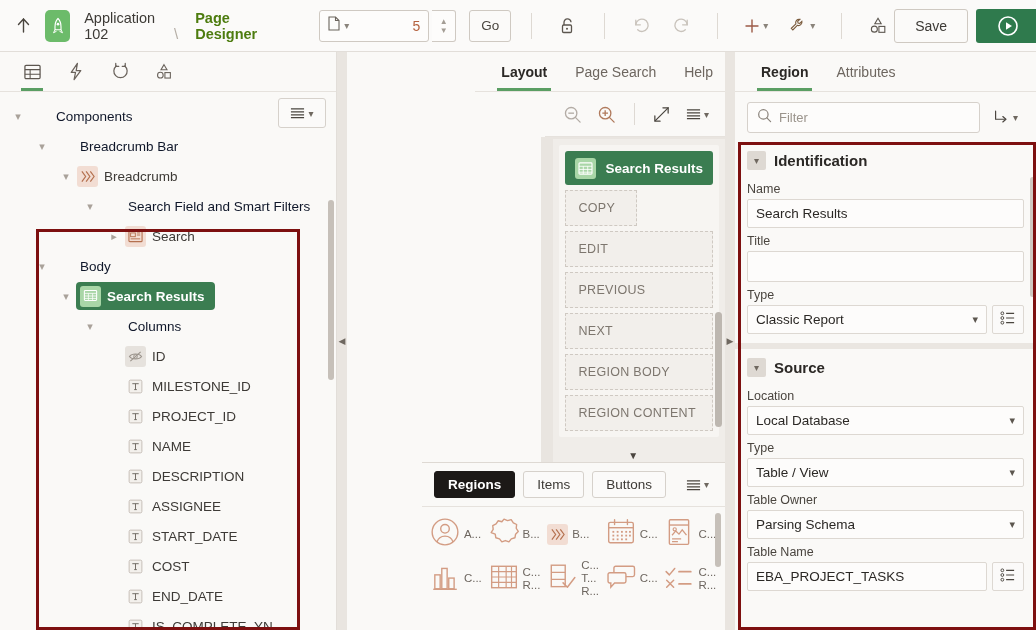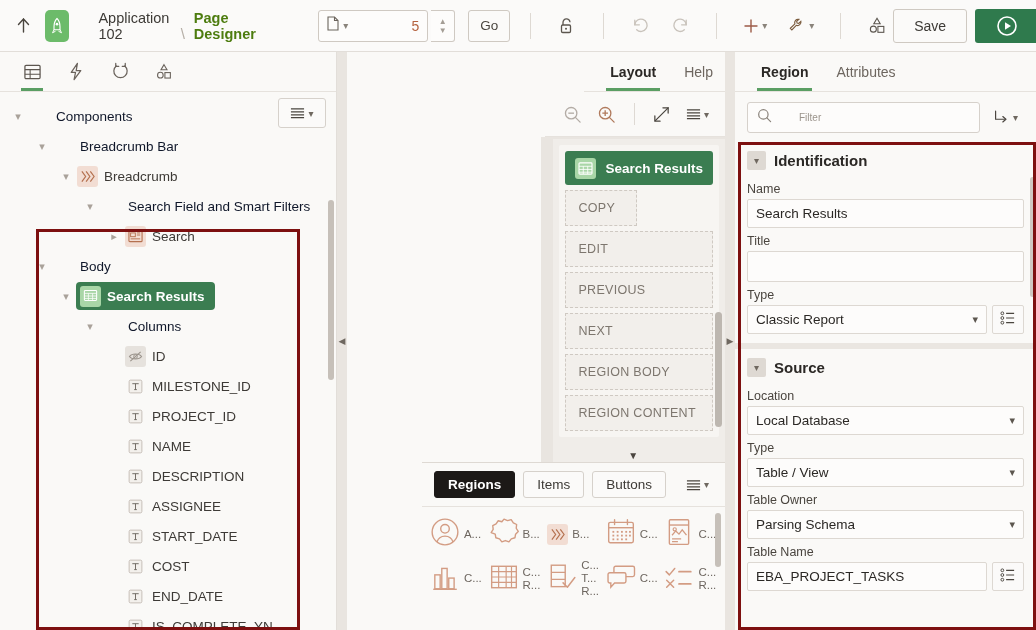--- a/index.html
+++ b/index.html
@@ -23,21 +23,21 @@
   }
   .tb-left { display: flex; align-items: center; gap: 10px; }
   .up-arrow {
     width: 30px; height: 30px; display: flex; align-items: center; justify-content: center;
     color: #4a453f; font-size: 18px; cursor: pointer;
   }
   .app-badge {
     width: 32px; height: 32px; border-radius: 5px; background: #6cbb6a;
     display: flex; align-items: center; justify-content: center;
   }
-  .crumbs { display: flex; align-items: flex-end; gap: 9px; margin-left: 19px; font-size: 14.5px; }
+  .crumbs { display: flex; align-items: flex-end; gap: 17px; margin-left: 4px; font-size: 14.5px; }
   .crumb-app { color: #3d3a36; cursor: pointer; }
   .crumb-sep { color: #b5aea6; font-size: 15px; }
   .crumb-cur { color: #4d7c0f; font-weight: bold; }
 
   .tb-center { display: flex; align-items: center; gap: 8px; margin-left: 50px; }
   .page-select {
     height: 32px; width: 110px; background: #fdfcfb; border: 1px solid #cfc9c2; border-radius: 3px;
     display: flex; align-items: center; padding: 0 8px; gap: 4px; cursor: pointer;
   }
   .page-select .docicon { color: #6b645d; }
@@ -194,23 +194,22 @@
 
   
   .right-panel { width: 301px; flex: 0 0 301px; display: flex; flex-direction: column; background: #faf9f7; position: relative; }
   .rtabs { height: 40px; flex: 0 0 40px; display: flex; align-items: stretch; padding-left: 14px; gap: 4px; border-bottom: 1px solid #e6e2dd; }
   .rfilter-row { height: 50px; flex: 0 0 50px; display: flex; align-items: center; padding: 0 12px; gap: 6px; }
   .filter-box {
     flex: 1; height: 31px; border: 1px solid #d6d1cb; border-radius: 3px; background: #fdfcfb;
     display: flex; align-items: center; padding: 0 9px; gap: 7px;
   }
   .filter-box input {
-    border: none; outline: none; background: transparent; font-size: 10px; color: #1d4ed8; width: 100%;
+    border: none; outline: none; background: transparent; font-size: 13px; color: #1d4ed8; width: 100%;
     font-family: "Liberation Sans", sans-serif;
-    margin-left: 20px;
   }
   .filter-box input::placeholder { color: #9b948c; }
   .props { flex: 1; overflow: hidden; padding: 0 12px; position: relative; }
   .prop-group-head {
     display: flex; align-items: center; gap: 8px; padding: 9px 0 6px 0;
   }
   .grp-toggle {
     width: 19px; height: 19px; background: #ded9d3; border-radius: 2px; display: flex; align-items: center; justify-content: center;
     color: #6f6860; font-size: 10px; cursor: pointer;
   }
@@ -577,20 +576,21 @@
       <div class="hl-box" style="left:36px; top:177px; right:36px; bottom:0px;"></div>
     </div>
 
     <div class="splitter">
       <span class="arr">◀</span>
     </div>
 
     <div class="center-panel">
       <div class="ctabs" id="ctabs">
           <div class="ctab active">Layout</div>
+          <div class="ctab">Page Search</div>
           <div class="ctab">Help</div>
         </div>
 
       <div class="ctoolbar">
         <div class="icon-btn">
           <svg width="19" height="19" viewBox="0 0 20 20">
               <circle cx="8.6" cy="8.6" r="6" fill="none" stroke="#b3aca5" stroke-width="1.4"></circle>
               <path d="M5.6 8.6 H11.6" stroke="#b3aca5" stroke-width="1.4"></path>
               <path d="M13 13 L18 18" stroke="#b3aca5" stroke-width="1.4" stroke-linecap="round"></path>
             </svg>

